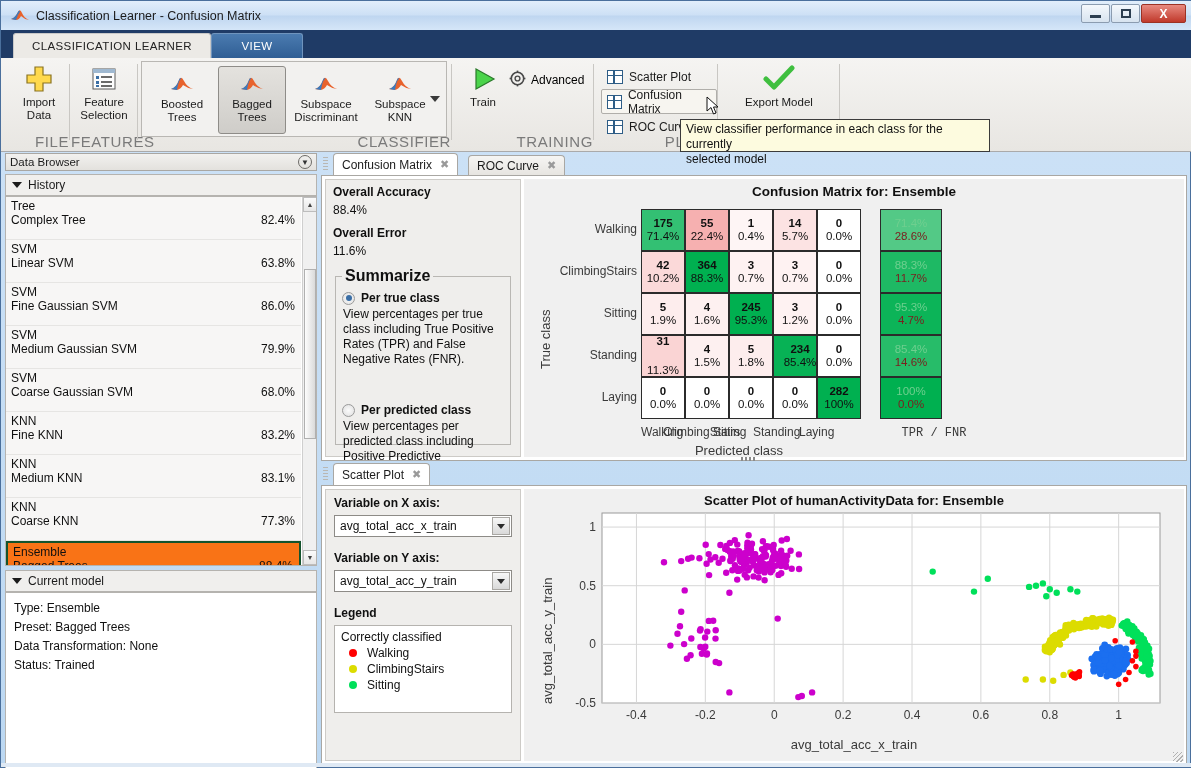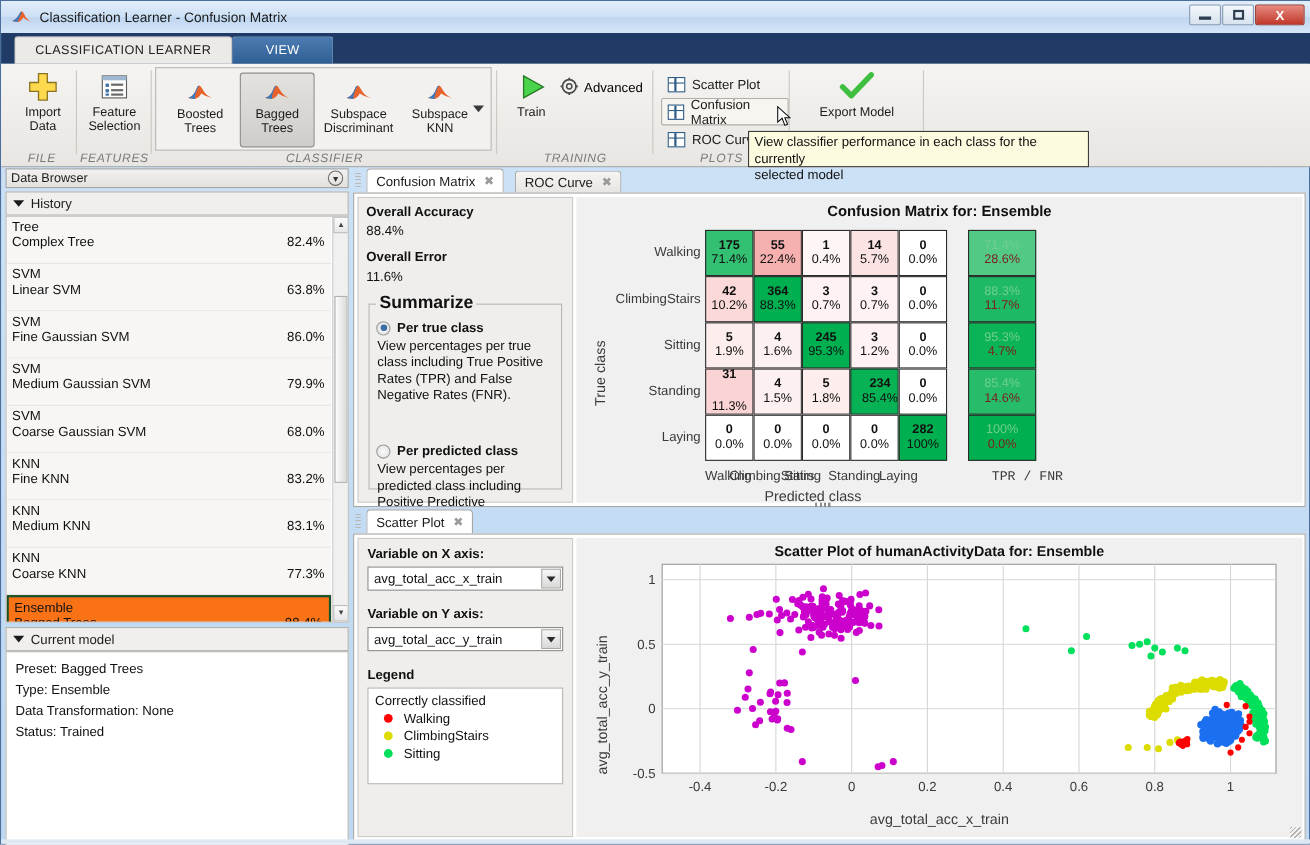--- a/index.html
+++ b/index.html
@@ -93,21 +93,21 @@
   
   .ribbon {
     position: absolute; left: 0; top: 57px; width: 1191px; height: 94px;
     background: linear-gradient(to bottom, #f5f4f2, #e8e6e2);
     border-bottom: 1px solid #aaa;
   }
   .rgroup { position: absolute; top: 0; height: 94px; }
   .rgroup-sep { position: absolute; top: 6px; width: 1px; height: 76px; background: #c9c7c3; }
   .rgroup-label {
     position: absolute; bottom: 2px; width: 100%;
-    text-align: center; font-size: 11px; color: #7a7a7a; letter-spacing: .6px; font-style: italic;
+    text-align: right; font-size: 15px; color: #7a7a7a; letter-spacing: .6px;
   }
   .bigbtn {
     position: absolute; top: 4px;
     display: flex; flex-direction: column; align-items: center;
     font-size: 11.5px; color: #1b1b1b; line-height: 13px; text-align: center;
   }
   .bigbtn .ic { height: 34px; display: flex; align-items: center; justify-content: center; }
   .classifier-panel {
     position: absolute; left: 140px; top: 3px; width: 300px; height: 76px;
     border: 1px solid #b9b7b3; background: #f2f1ef;
@@ -577,22 +577,22 @@
         <div class="sb-thumb" style="top:72px; height:170px;"></div>
         <div class="sb-arrow" style="bottom:0;">▼</div>
       </div>
     </div>
 
     <div class="section-header" style="margin-top:4px;">
       <span class="tri-down"></span>
       <span>Current model</span>
     </div>
     <div class="curmodel-body">
+      <div>Type: Ensemble</div>
       <div>Preset: Bagged Trees</div>
-      <div>Type: Ensemble</div>
       <div>Data Transformation: None</div>
       <div>Status: Trained</div>
     </div>
   </div>
 
   <div class="cm-panel">
     <div class="tabstrip">
       <div class="grip"></div>
       <div class="doctab active" style="left:12px;">
         <span>Confusion Matrix</span>

